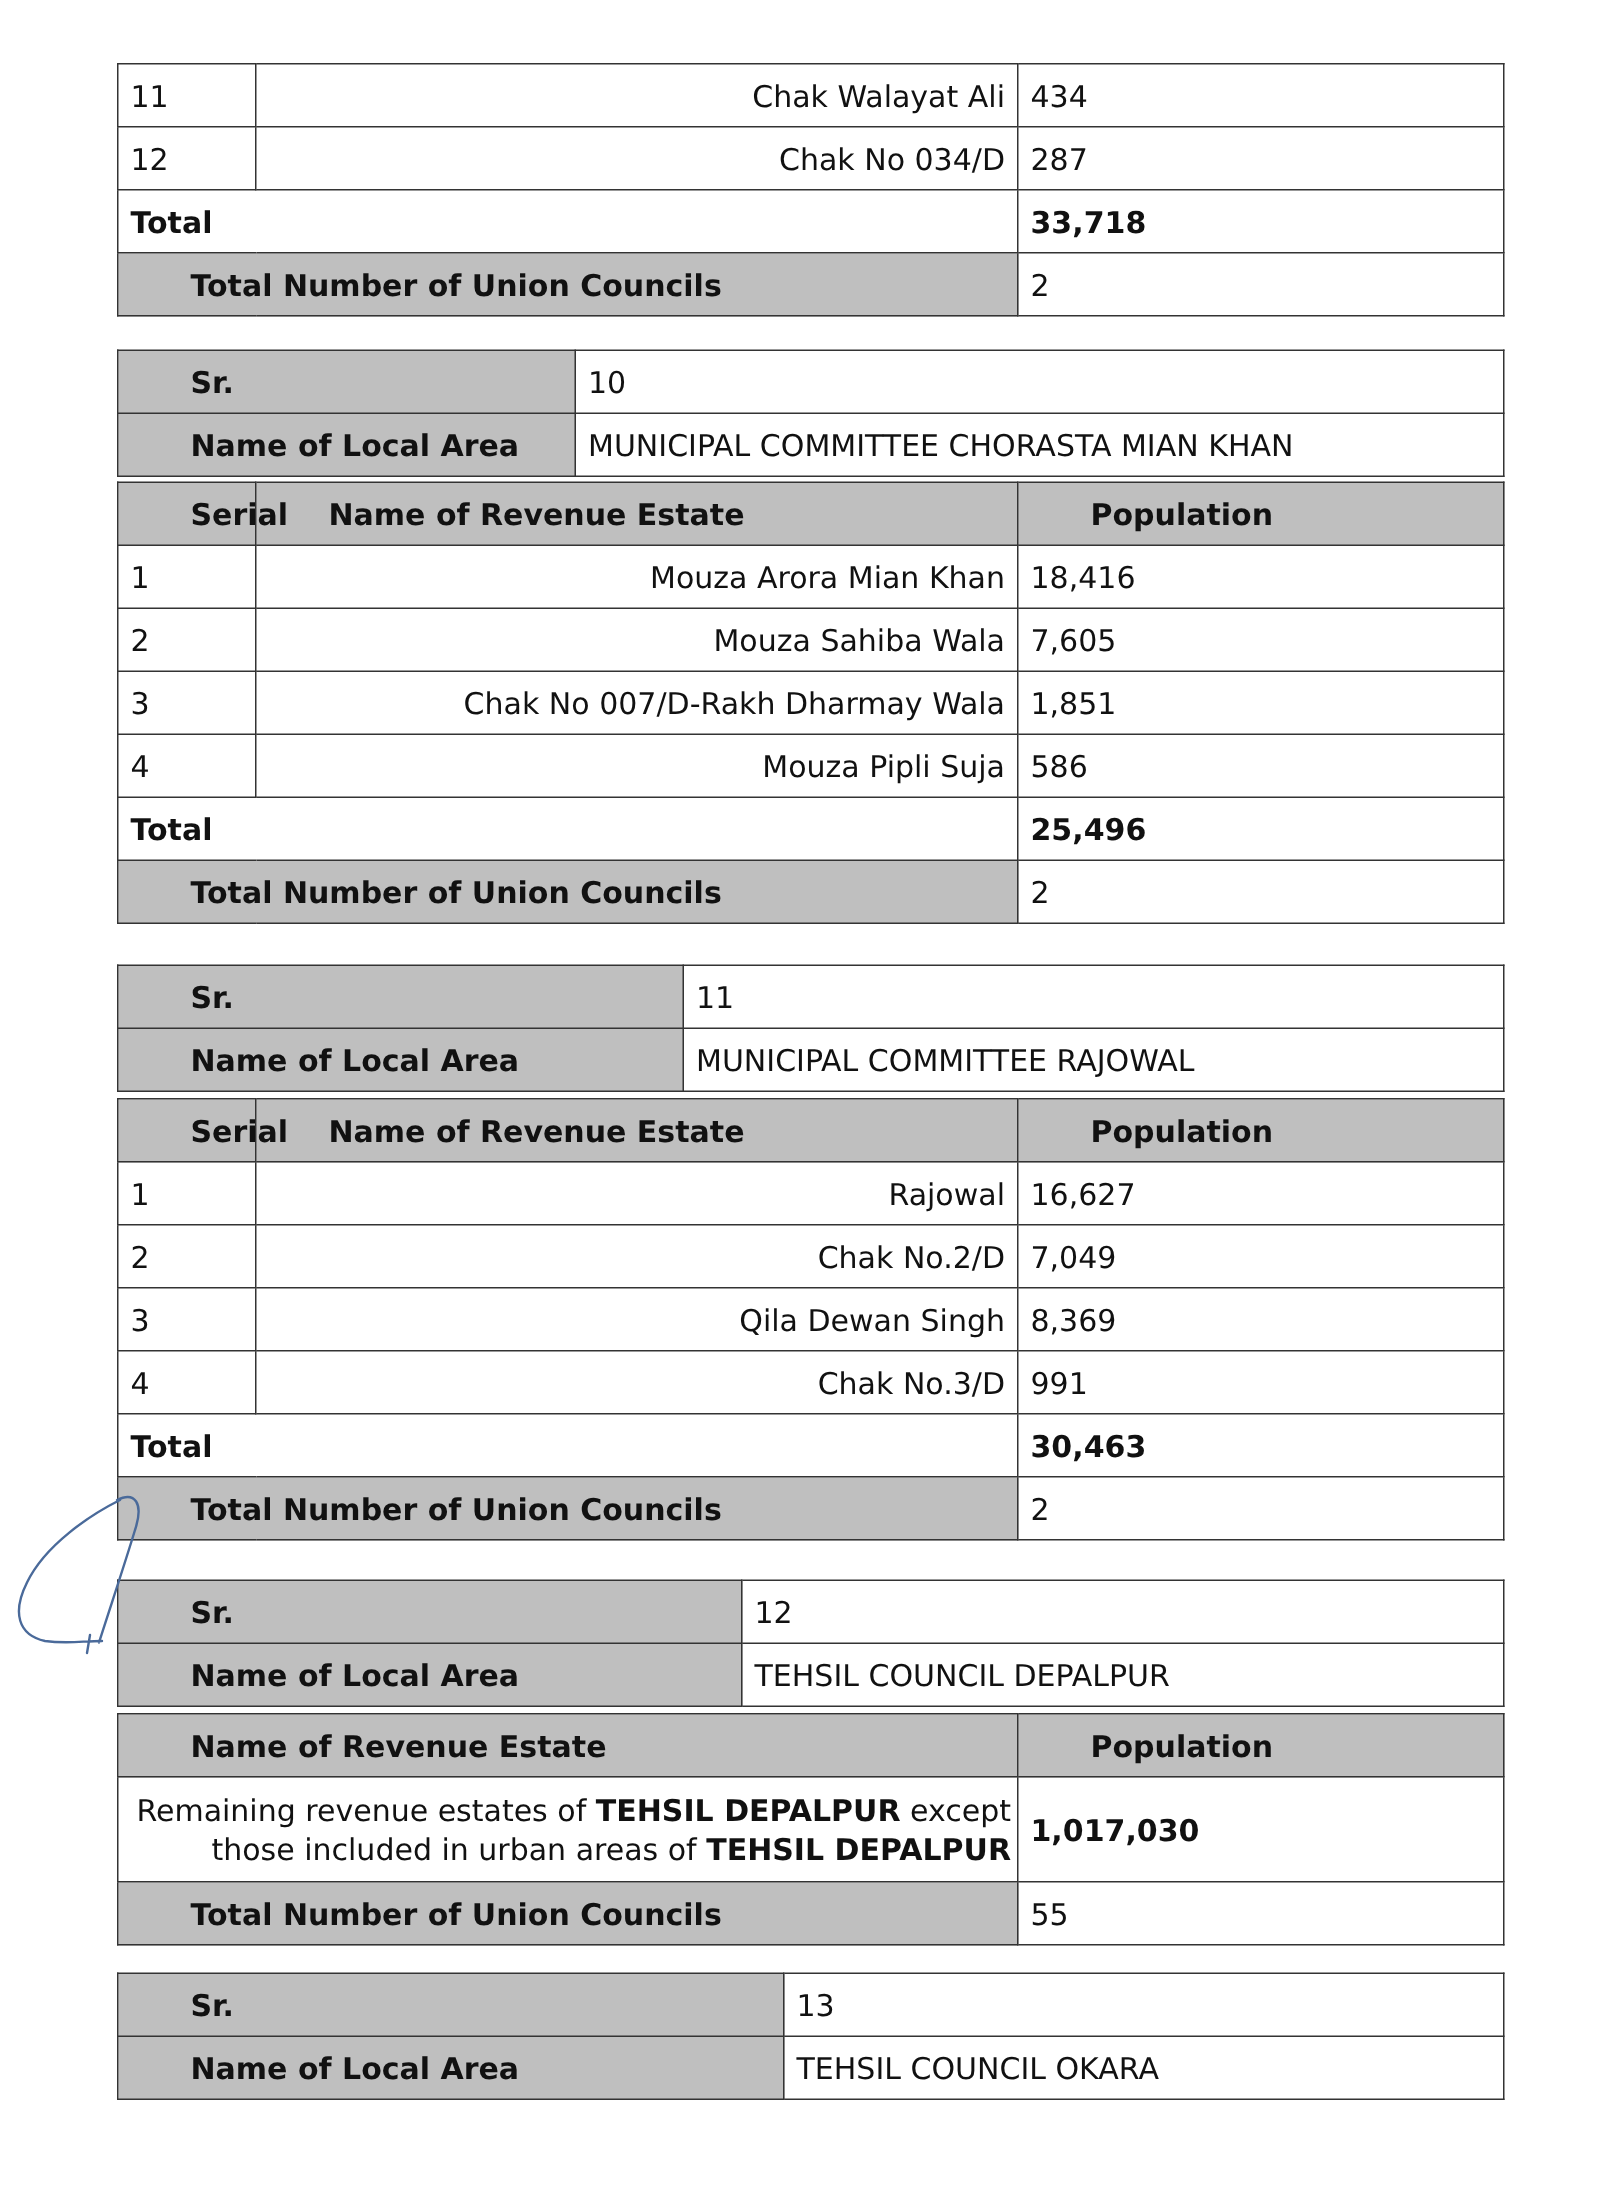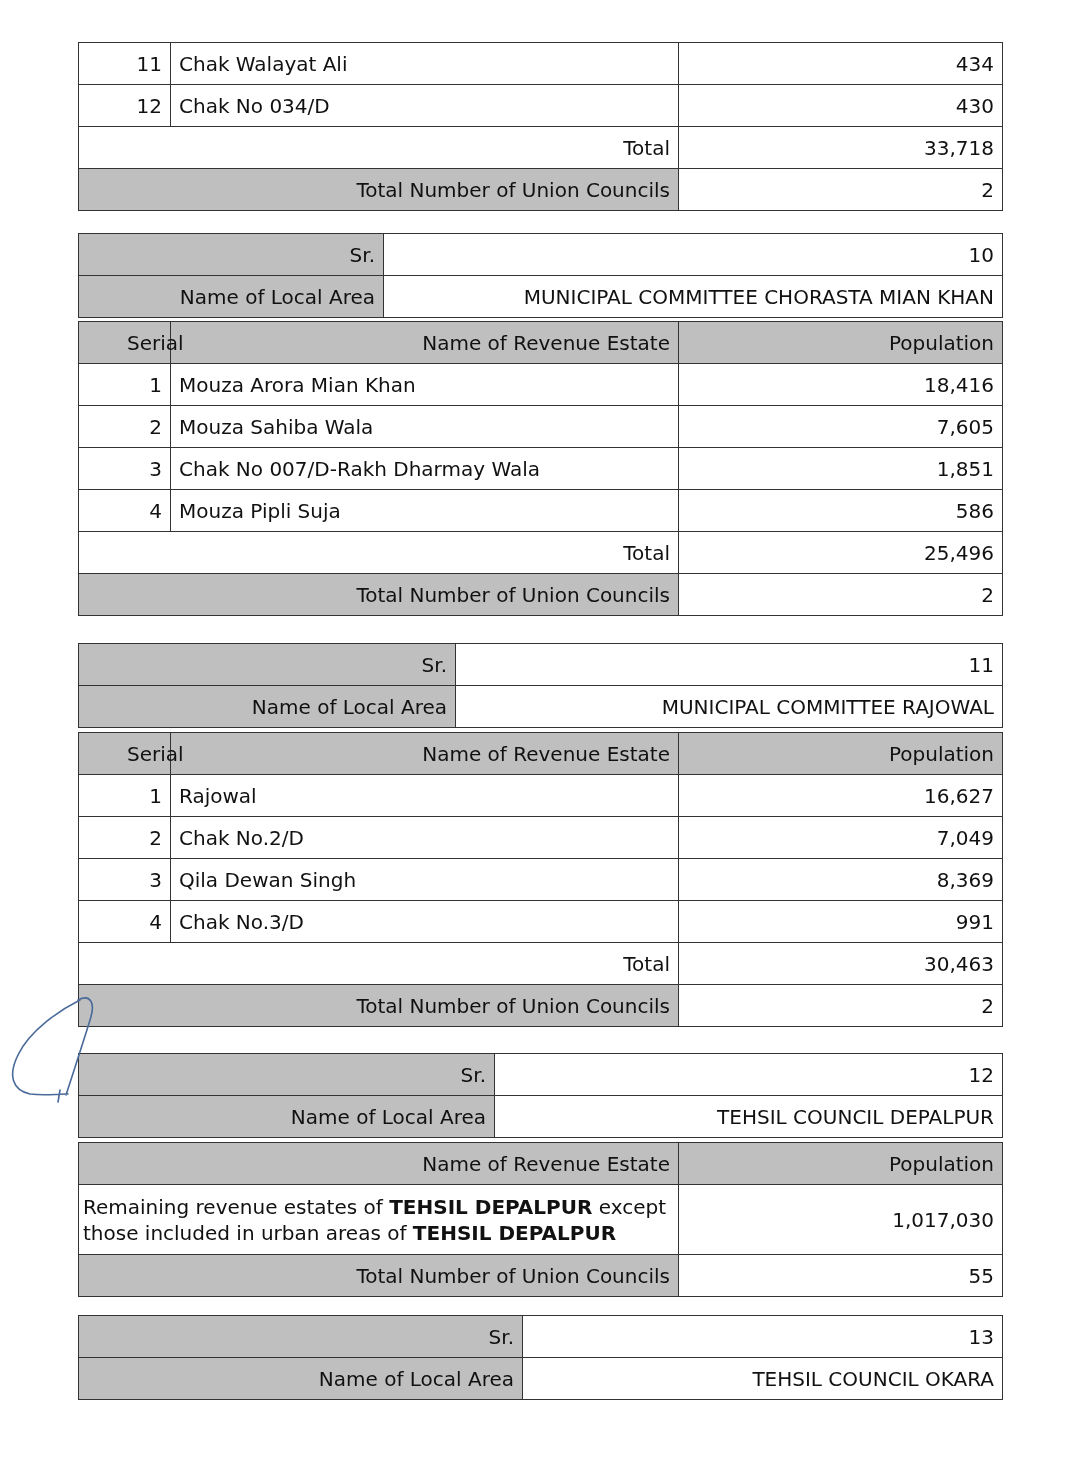--- a/index.html
+++ b/index.html
@@ -1,23 +1,23 @@
 <!DOCTYPE html>
 <html><head>
 <meta charset="utf-8">
 <style>
   html, body { margin: 0; padding: 0; background: #ffffff; }
   body { width: 1080px; height: 1474px; position: relative; overflow: hidden;
          font-family: "DejaVu Sans", sans-serif; color: #111; }
   table { position: absolute; left: 78px; width: 924px; border-collapse: collapse; table-layout: fixed; }
   td { border: 1.5px solid #333; font-size: 20px; height: 42px; padding: 0 8px; vertical-align: middle; box-sizing: border-box; }
   .g { background: #bfbfbf; padding-left: 48px; }
-  .b { font-weight: normal; }
-  .c { text-align: right; }
-  .l { text-align: left; }
+  .b { font-weight: bold; }
+  .c { text-align: left; }
+  .l { text-align: right; }
   .multi { font-size: 20px; line-height: 26px; padding: 6px 4px; height: 70px; }
   .sig { position: absolute; left: 0; top: 990px; }
 </style>
 </head>
 <body>
 
 <table style="top:42px;">
   <colgroup>
       <col style="width:92px">
       <col style="width:508px">
@@ -25,21 +25,21 @@
     </colgroup>
   <tbody>
       <tr>
     <td class="c">11</td>
     <td class="l">Chak Walayat Ali</td>
     <td class="c">434</td>
   </tr>
   <tr>
     <td class="c">12</td>
     <td class="l">Chak No 034/D</td>
-    <td class="c">430</td>
+    <td class="c">287</td>
   </tr>
   <tr>
     <td colspan="2" class="c b">Total</td>
     <td class="c b">33,718</td>
   </tr>
   <tr>
     <td colspan="2" class="c b g">Total Number of Union Councils</td>
     <td class="c">2</td>
   </tr>
 </tbody>

